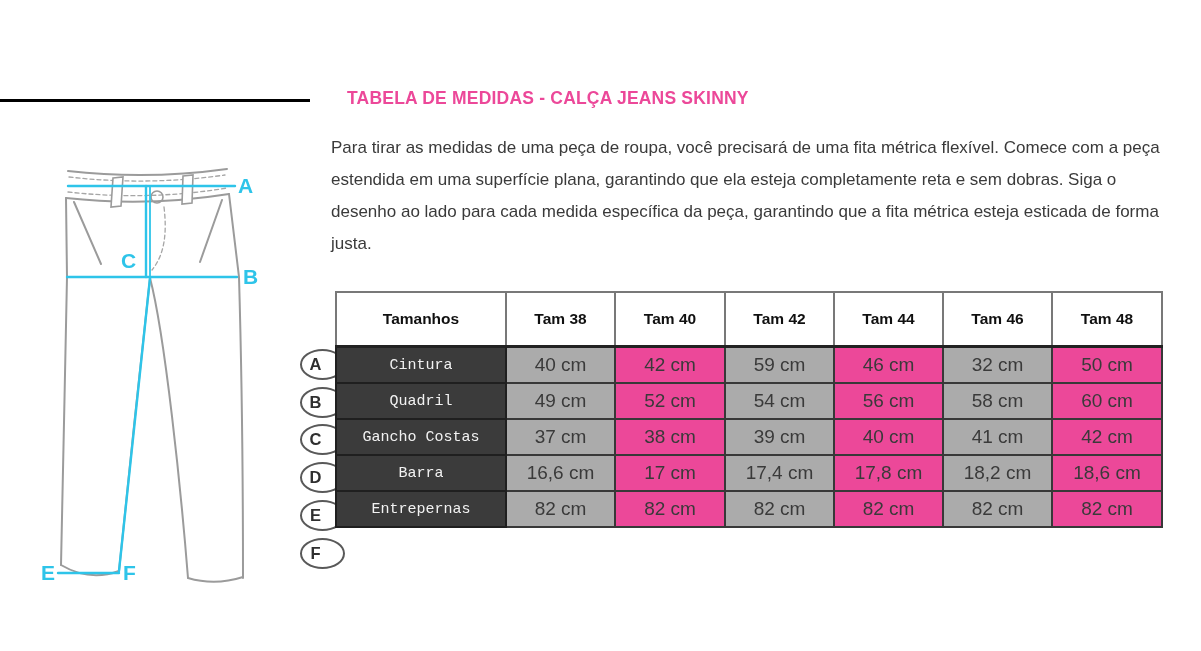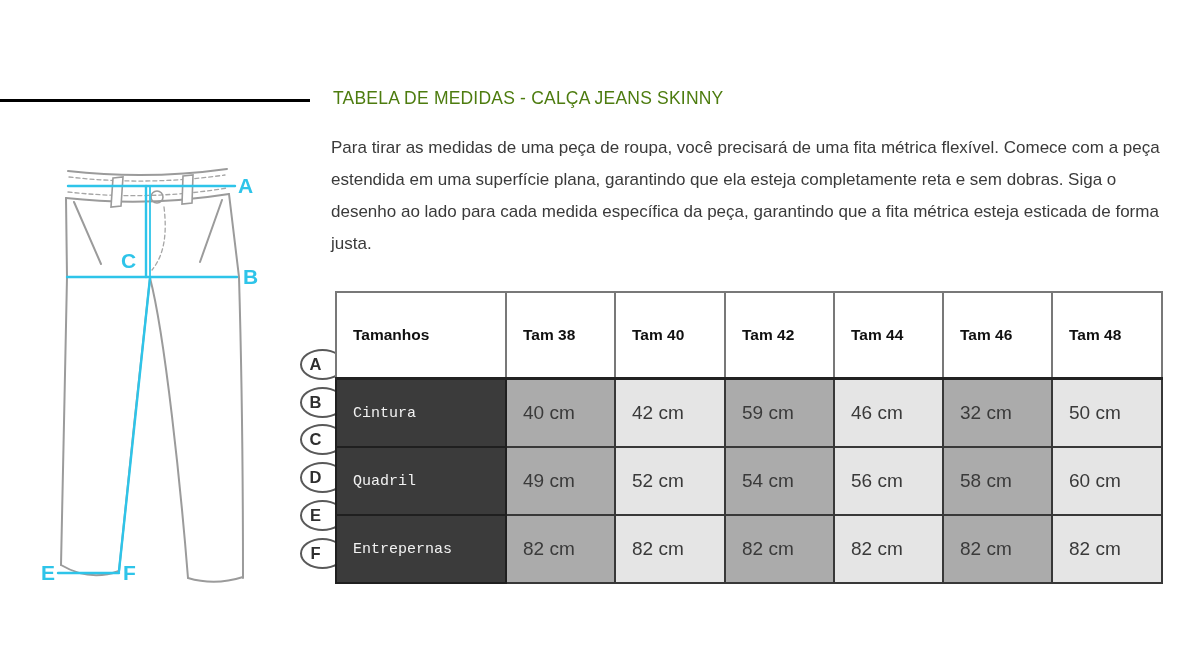--- a/index.html
+++ b/index.html
@@ -3,21 +3,21 @@
 <meta charset="utf-8">
 <style>
   html,body{margin:0;padding:0;background:#fff;}
   body{font-family:"Liberation Sans", sans-serif;}
   .page{position:relative;width:1201px;height:651px;background:#fff;overflow:hidden;}
 
   
   .divider{position:absolute;left:0;top:99px;width:310px;height:3px;background:#000;}
 
   
-  .title{position:absolute;left:333px;top:88px;width:840px;font-size:17.5px;font-weight:normal;color:#4d7c0f;letter-spacing:.2px;}
+  .title{position:absolute;left:347px;top:88px;width:840px;font-size:17.5px;font-weight:bold;color:#ec4899;letter-spacing:.2px;}
   .intro{position:absolute;left:331px;top:132px;width:836px;font-size:17px;line-height:32px;color:#3a3a3a;}
 
   
   .pants{position:absolute;left:25px;top:150px;width:260px;height:460px;}
   .outline{fill:none;stroke:#9b9b9b;stroke-width:2;stroke-linejoin:round;stroke-linecap:round;}
   .stitch{fill:none;stroke:#a6a6a6;stroke-width:1.3;stroke-dasharray:4 3;stroke-linecap:round;}
   .loop{fill:#fff;stroke:#9b9b9b;stroke-width:1.6;}
   .measure{fill:none;stroke:#2ec4e9;stroke-width:2.4;stroke-linecap:round;}
   .mlabel{fill:#2ec4e9;font-weight:bold;font-size:21px;font-family:"Liberation Sans",sans-serif;}
 
@@ -25,28 +25,28 @@
   .badge{position:absolute;left:300px;width:45px;height:31px;border:2px solid #595959;border-radius:50%;
          background:#fff;box-sizing:border-box;z-index:1;
          display:flex;align-items:center;justify-content:center;padding-right:14px;
          font-size:16.5px;font-weight:bold;color:#2f2f2f;}
   .badge.b1{top:349px}.badge.b2{top:387px}.badge.b3{top:424px}
   .badge.b4{top:462px}.badge.b5{top:500px}.badge.b6{top:538px}
 
   
   table.sizes{position:absolute;left:335px;top:291px;width:828px;z-index:2;
               border-collapse:collapse;table-layout:fixed;background:#fff;}
-  table.sizes th, table.sizes td{text-align:left;vertical-align:middle;padding:16px;}
+  table.sizes th, table.sizes td{text-align:center;vertical-align:middle;padding:0;}
   table.sizes thead th{height:52px;background:#fff;color:#101010;font-weight:bold;font-size:15.5px;
                        border:2px solid #787878;border-bottom:3px solid #222;}
   table.sizes tbody th{height:34px;background:#3b3b3b;color:#f2f2f2;font-weight:normal;font-size:15px;
                        border:2px solid #1f1f1f;font-family:Liberation Mono, monospace;}
   table.sizes tbody td{height:34px;font-size:19px;color:#3a3a3a;border:2px solid #383838;}
   td.shade-a{background:#ababab;}
-  td.shade-b{background:#e5e5e5;margin-top:20px;}
+  td.shade-b{background:#ec4899;margin-top:20px;}
 </style>
 </head>
 <body>
 
 <div class="page">
 
   <div class="divider"></div>
 
   <div class="title">TABELA DE MEDIDAS - CALÇA JEANS SKINNY</div>
   <div class="intro">Para tirar as medidas de uma peça de roupa, você precisará de uma fita métrica flexível. Comece com a peça estendida em uma superfície plana, garantindo que ela esteja completamente reta e sem dobras. Siga o desenho ao lado para cada medida específica da peça, garantindo que a fita métrica esteja esticada de forma justa.</div>
@@ -127,20 +127,38 @@
       <tr>
         <th>Quadril</th>
         <td class="shade-a">49 cm</td>
         <td class="shade-b">52 cm</td>
         <td class="shade-a">54 cm</td>
         <td class="shade-b">56 cm</td>
         <td class="shade-a">58 cm</td>
         <td class="shade-b">60 cm</td>
       </tr>
       <tr>
+        <th>Gancho Costas</th>
+        <td class="shade-a">37 cm</td>
+        <td class="shade-b">38 cm</td>
+        <td class="shade-a">39 cm</td>
+        <td class="shade-b">40 cm</td>
+        <td class="shade-a">41 cm</td>
+        <td class="shade-b">42 cm</td>
+      </tr>
+      <tr>
+        <th>Barra</th>
+        <td class="shade-a">16,6 cm</td>
+        <td class="shade-b">17 cm</td>
+        <td class="shade-a">17,4 cm</td>
+        <td class="shade-b">17,8 cm</td>
+        <td class="shade-a">18,2 cm</td>
+        <td class="shade-b">18,6 cm</td>
+      </tr>
+      <tr>
         <th>Entrepernas</th>
         <td class="shade-a">82 cm</td>
         <td class="shade-b">82 cm</td>
         <td class="shade-a">82 cm</td>
         <td class="shade-b">82 cm</td>
         <td class="shade-a">82 cm</td>
         <td class="shade-b">82 cm</td>
       </tr>
     </tbody>
   </table>

